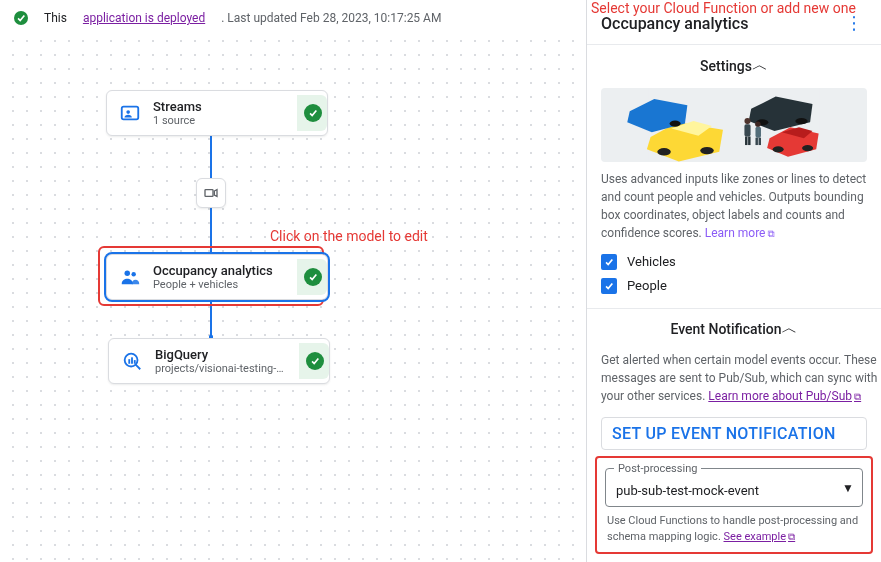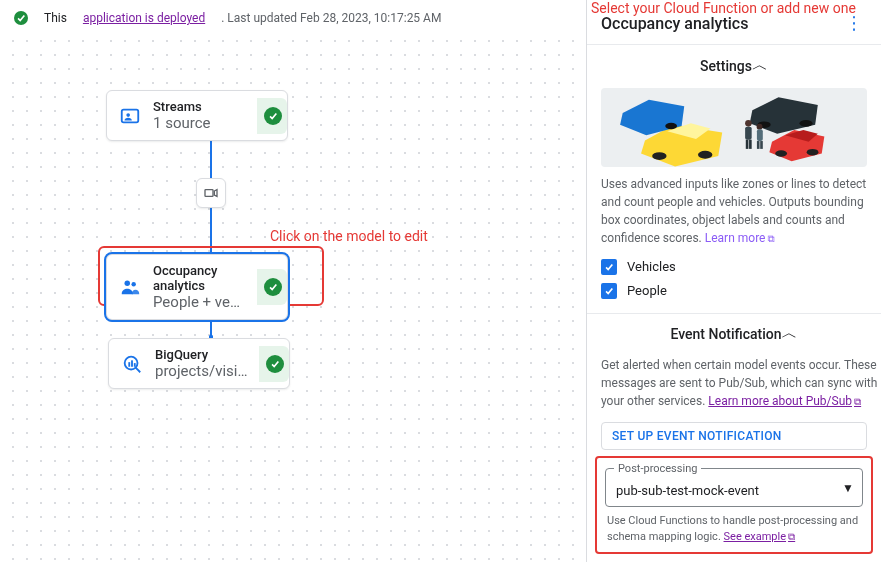--- a/index.html
+++ b/index.html
@@ -31,37 +31,37 @@
   }
   .status-bar .check {
     width: 14px; height: 14px; border-radius: 50%;
     background: #1e8e3e; display:flex; align-items:center; justify-content:center;
     color:#fff;
   }
   .status-bar a { color:#7b1fa2; text-decoration: underline; }
   .status-bar .sep { color:#5f6368; }
   .node {
     position: absolute;
-    width: 182px;
+    width: 222px;
     background: #fff;
     border: 1px solid #dadce0;
     border-radius: 6px;
     display: flex;
     align-items: center;
     padding: 8px 10px;
     gap: 10px;
     box-shadow: 0 1px 2px rgba(60,64,67,.1);
   }
   .node .icon-wrap {
     width: 26px; height: 26px; display:flex; align-items:center; justify-content:center;
     color:#1a73e8;
   }
   .node .texts { flex:1; min-width:0; }
   .node .title { font-size:13px; font-weight:500; color:#202124; }
-  .node .sub { font-size:15px; color:#5f6368; white-space:nowrap; overflow:hidden; text-overflow:ellipsis; }
+  .node .sub { font-size:11px; color:#5f6368; white-space:nowrap; overflow:hidden; text-overflow:ellipsis; }
   .node .ok {
     width: 30px; height: 36px; margin:-8px -10px -8px 0;
     background:#e6f4ea; border-left:1px solid #e6f4ea;
     display:flex; align-items:center;justify-content:center;
     border-radius: 0 6px 6px 0;
   }
   .node .ok .c { width:18px;height:18px;border-radius:50%;background:#1e8e3e;display:flex;align-items:center;justify-content:center;color:#fff; }
   .node.selected { outline:2px solid #1a73e8; }
   .hl-box { position:absolute; border:2px solid #e53935; border-radius:6px; pointer-events:none; }
   .annot { position:absolute; color:#e53935; font-size:14px; }
@@ -101,21 +101,21 @@
   .desc { font-size:12px; color:#5f6368; padding: 0 14px 8px 14px; line-height:1.5; }
   .desc a, a.link { color:#8b5cf6; text-decoration:none; }
   .chk-row { display:flex; align-items:center; gap:10px; padding: 4px 14px; font-size:13px; }
   .chk { width:16px;height:16px; border:2px solid #1a73e8; background:#1a73e8; border-radius:2px; display:flex;align-items:center;justify-content:center;color:#fff; }
   .divider { height:1px; background:#e8eaed; margin: 10px 0 0 0; }
   .evt-desc { font-size:12px; color:#5f6368; padding: 6px 0 8px 14px; line-height:1.5; }
   .evt-desc a { color:#7b1fa2; }
   .btn-text {
     display:inline-block; margin: 4px 14px 6px 14px;
     border:1px solid #dadce0; border-radius:4px;
-    padding:6px 10px; font-size:12px; font-weight:500;
+    padding:6px 10px; font-size:16px; font-weight:500;
     color:#1a73e8; cursor:pointer; letter-spacing:.3px;
   }
   .red-box {
     margin: 0 8px 8px 8px;
     border:2px solid #e53935; border-radius:4px;
     padding: 10px 8px 8px 8px;
     position:relative;
   }
   .field {
     position:relative;

